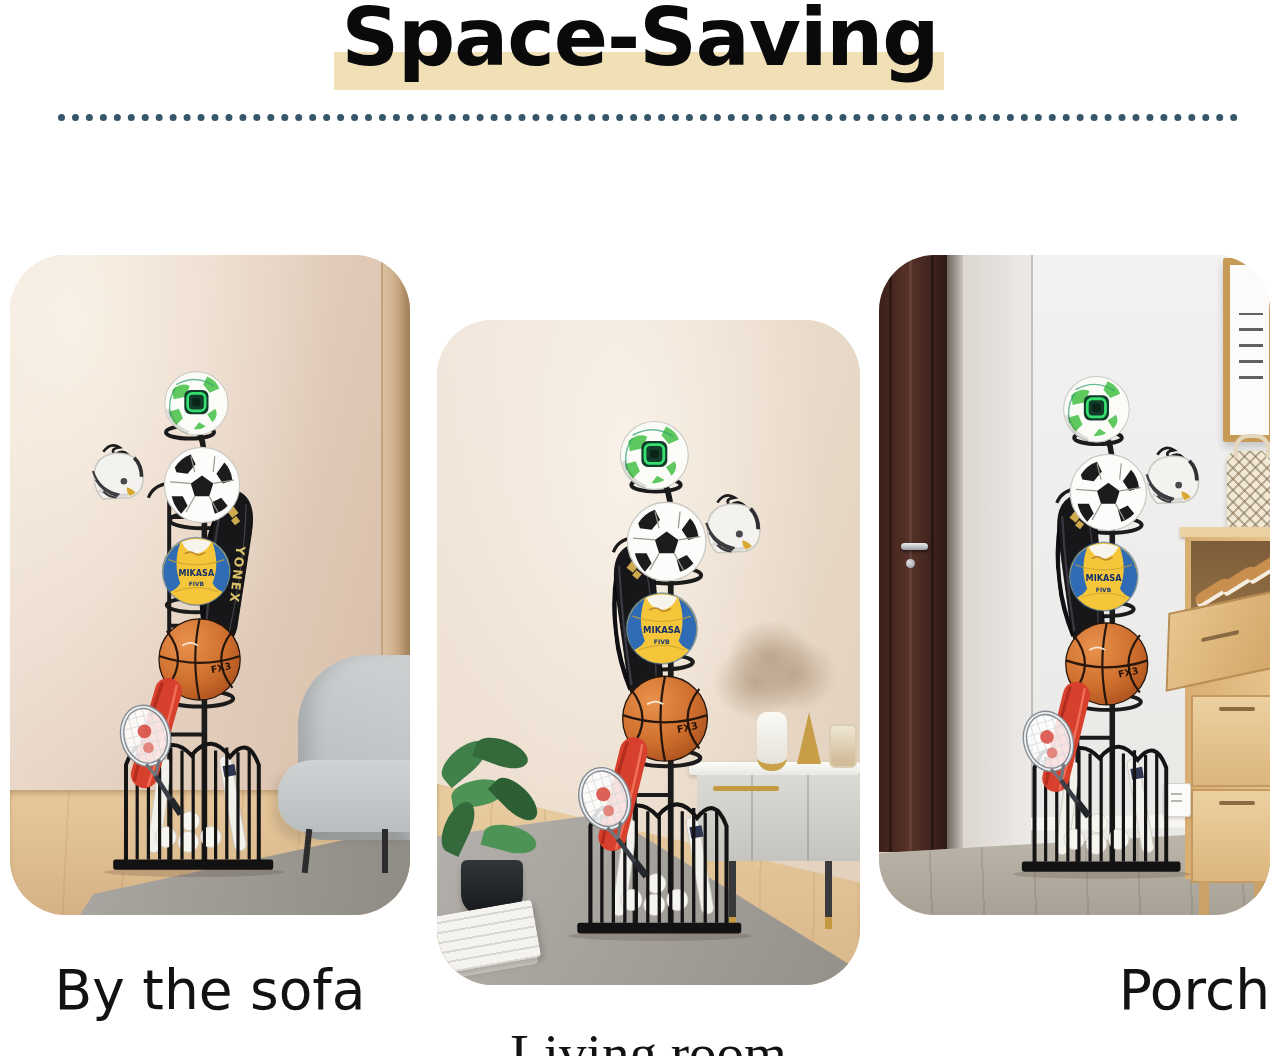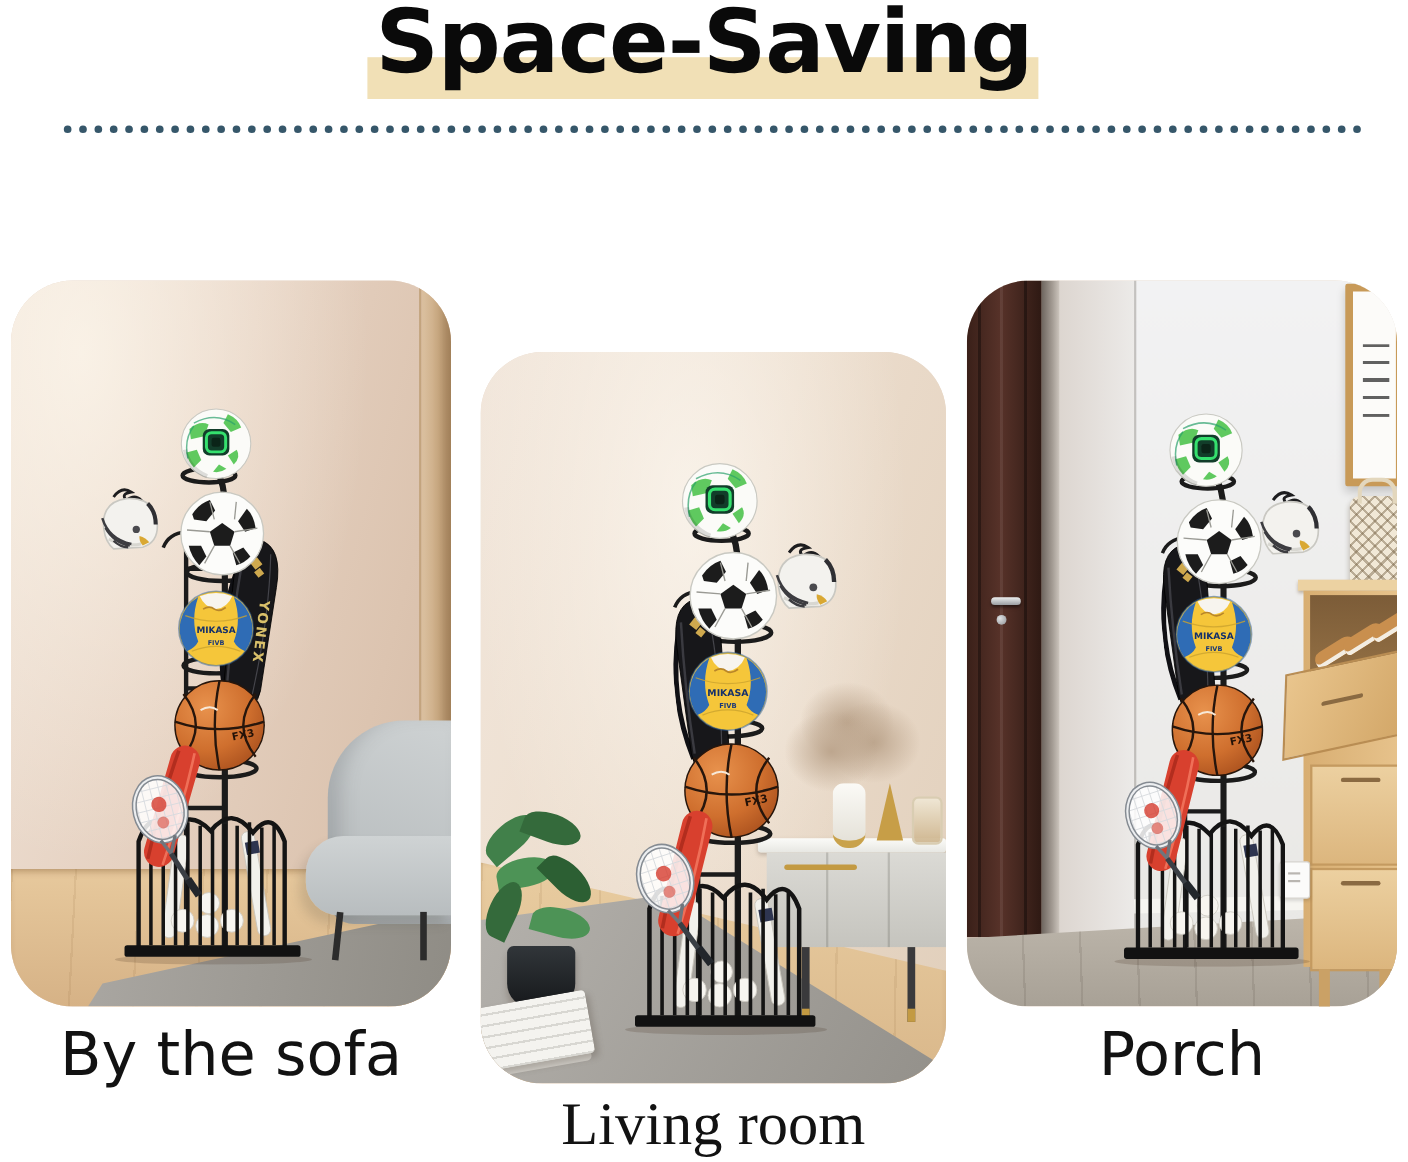--- a/index.html
+++ b/index.html
@@ -17,24 +17,24 @@
   .divider{
     position:absolute;left:58px;top:114px;width:1180px;height:0;
     border-top:7px dotted #26495e;opacity:.92;
   }
   
   .card{position:absolute;border-radius:56px;overflow:hidden;background:#e9dccf;}
   .card1{left:10px;top:255px;width:400px;height:660px;}
   .card2{left:437px;top:320px;width:423px;height:665px;}
   .card3{left:879px;top:255px;width:391px;height:660px;}
   .card *{position:absolute;}
-  .caption{position:absolute;text-align:center;font-size:55px;color:#121212;}
+  .caption{position:absolute;text-align:center;font-size:55px;color:#121212;margin-top:32px;}
   .cap1{left:10px;top:926px;width:400px;}
   .cap2{left:437px;top:990px;width:423px;font-family:Liberation Serif, serif;}
-  .cap3{left:879px;top:926px;width:391px;}
+  .cap3{left:879px;top:926px;width:391px;text-align:right;}
   
   .w1{inset:0;background:
       radial-gradient(ellipse at 16% 10%, rgba(255,250,240,.7), rgba(255,250,240,0) 55%),
       linear-gradient(105deg,#efe2d6 0%,#e6d2c2 40%,#dcc4b0 75%,#d3b9a4 100%);}
   .m1{right:0;top:0;width:27px;height:537px;
       background:linear-gradient(90deg,#dcc2a2,#cbab84 55%,#ba9670);
       border-left:2px solid #c3a47e;box-shadow:inset -7px 0 9px rgba(115,85,50,.35);}
   .floor{left:0;right:0;bottom:0;
       background:repeating-linear-gradient(93deg, rgba(125,85,40,.10) 0 2px, transparent 2px 58px),
                  linear-gradient(180deg,#e7c99d,#d6b286);

